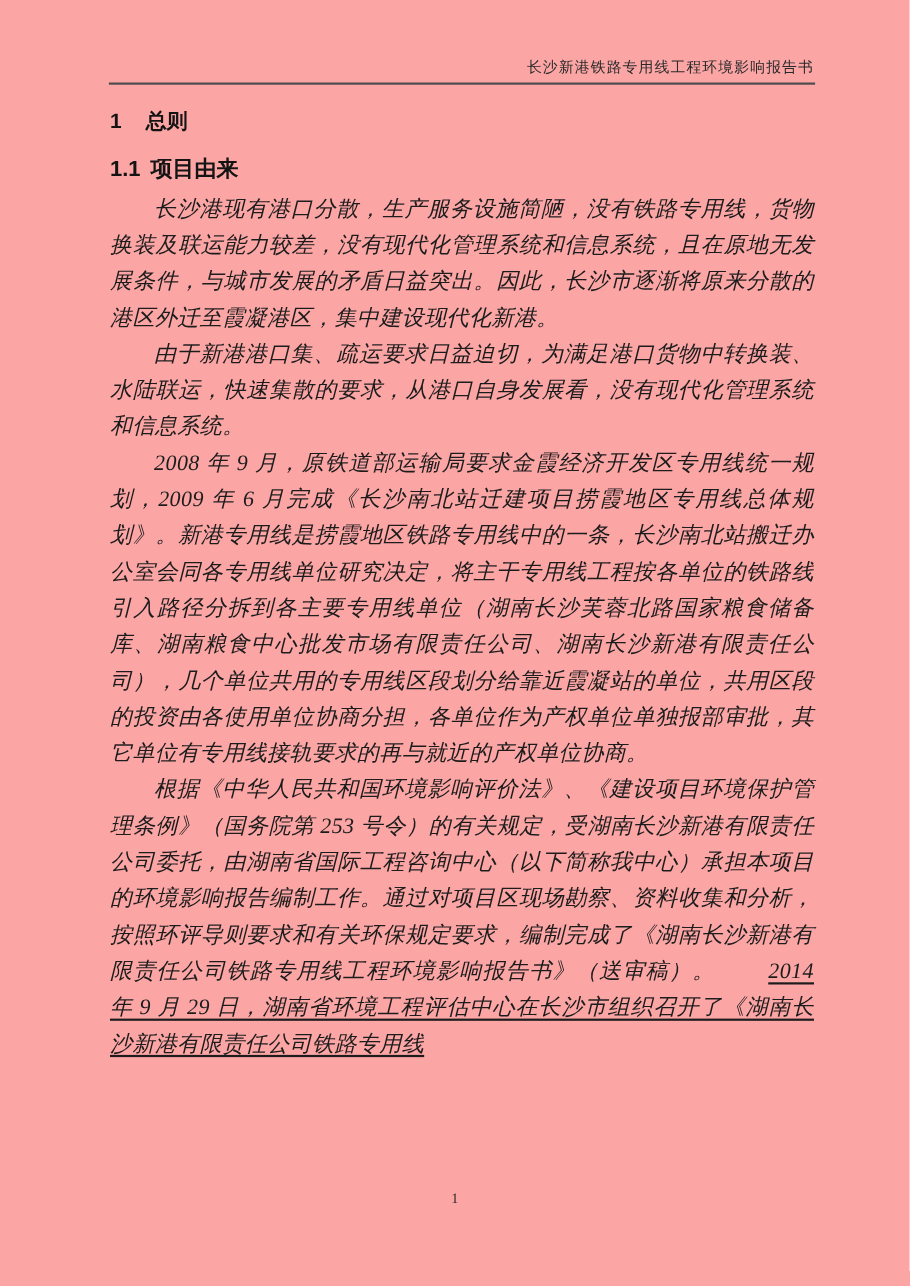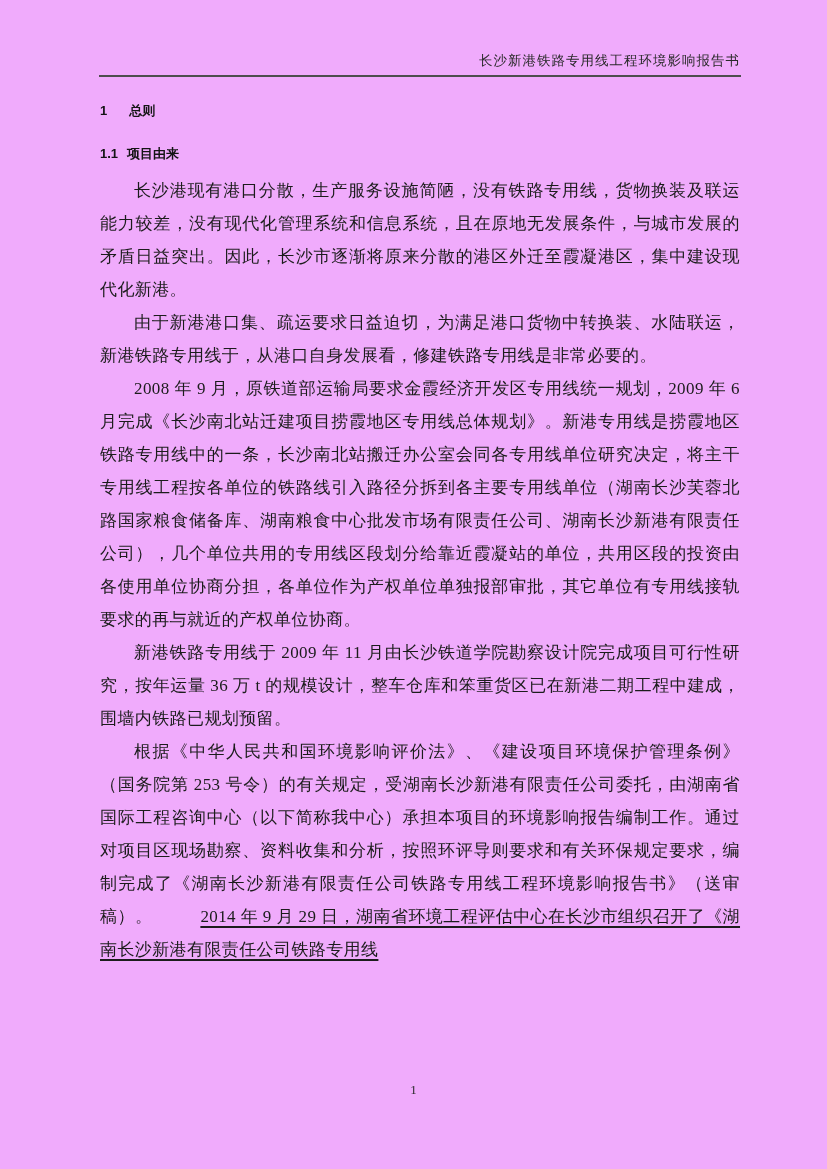--- a/index.html
+++ b/index.html
@@ -2,21 +2,21 @@
 <html><head>
 <meta charset="utf-8">
 <style>
   * { box-sizing: border-box; }
   html, body { margin: 0; padding: 0; background: #ffffff; }
   .page {
     position: relative;
     width: 827px;
     height: 1169px;
     margin: 0 auto;
-    background: #f0abfc;
+    background: #fca5a5;
     overflow: hidden;
     font-family: "Liberation Serif", "DejaVu Serif", serif;
     color: #1c1c1c;
   }
   .running-header {
     position: absolute;
     top: 52px;
     left: 100px;
     width: 640px;
     text-align: right;
@@ -35,43 +35,44 @@
   .content {
     position: absolute;
     top: 98px;
     left: 100px;
     width: 640px;
   }
   .chapter-heading {
     margin: 0 0 18px 0;
     font-family: "Liberation Sans", "DejaVu Sans", sans-serif;
     font-weight: bold;
-    font-size: 13px;
+    font-size: 19px;
     line-height: 26px;
     color: #141414;
   }
   .chapter-heading .h-num { display: inline-block; margin-right: 22px; }
   .section-heading {
     margin: 0 0 8px 0;
     font-family: "Liberation Sans", "DejaVu Sans", sans-serif;
     font-weight: bold;
-    font-size: 13px;
+    font-size: 20px;
     line-height: 24px;
     color: #141414;
   }
   .section-heading .h-num { display: inline-block; margin-right: 9px; }
   .body-text p {
     margin: 0;
-    font-size: 17px;
+    font-size: 20px;
     line-height: 33px;
     text-align: justify;
     text-justify: inter-ideograph;
     text-indent: 2em;
     letter-spacing: 0.4px;
     color: #1c1c1c;
+    font-style: italic;
   }
   .body-text p span { text-indent: 0; }
   .underlined {
     text-decoration: underline;
     text-underline-offset: 4px;
     text-decoration-thickness: 1.5px;
     margin-left: 48px;
   }
   .page-number {
     position: absolute;
@@ -97,23 +98,22 @@
     <h1 class="chapter-heading">
       <span class="h-num">1</span><span>总则</span>
     </h1>
 
     <h2 class="section-heading">
       <span class="h-num">1.1</span><span>项目由来</span>
     </h2>
 
     <div class="body-text">
       <p>长沙港现有港口分散，生产服务设施简陋，没有铁路专用线，货物换装及联运能力较差，没有现代化管理系统和信息系统，且在原地无发展条件，与城市发展的矛盾日益突出。因此，长沙市逐渐将原来分散的港区外迁至霞凝港区，集中建设现代化新港。</p>
-      <p>由于新港港口集、疏运要求日益迫切，为满足港口货物中转换装、水陆联运，新港铁路专用线于，从港口自身发展看，修建铁路专用线是非常必要的。</p>
+      <p>由于新港港口集、疏运要求日益迫切，为满足港口货物中转换装、水陆联运，快速集散的要求，从港口自身发展看，没有现代化管理系统和信息系统。</p>
       <p>2008 年 9 月，原铁道部运输局要求金霞经济开发区专用线统一规划，2009 年 6 月完成《长沙南北站迁建项目捞霞地区专用线总体规划》。新港专用线是捞霞地区铁路专用线中的一条，长沙南北站搬迁办公室会同各专用线单位研究决定，将主干专用线工程按各单位的铁路线引入路径分拆到各主要专用线单位（湖南长沙芙蓉北路国家粮食储备库、湖南粮食中心批发市场有限责任公司、湖南长沙新港有限责任公司），几个单位共用的专用线区段划分给靠近霞凝站的单位，共用区段的投资由各使用单位协商分担，各单位作为产权单位单独报部审批，其它单位有专用线接轨要求的再与就近的产权单位协商。</p>
-      <p>新港铁路专用线于 2009 年 11 月由长沙铁道学院勘察设计院完成项目可行性研究，按年运量 36 万 t 的规模设计，整车仓库和笨重货区已在新港二期工程中建成，围墙内铁路已规划预留。</p>
       <p>
         <span>根据《中华人民共和国环境影响评价法》、《建设项目环境保护管理条例》（国务院第 253 号令）的有关规定，受湖南长沙新港有限责任公司委托，由湖南省国际工程咨询中心（以下简称我中心）承担本项目的环境影响报告编制工作。通过对项目区现场勘察、资料收集和分析，按照环评导则要求和有关环保规定要求，编制完成了《湖南长沙新港有限责任公司铁路专用线工程环境影响报告书》（送审稿）。</span><span class="underlined">2014 年 9 月 29 日，湖南省环境工程评估中心在长沙市组织召开了《湖南长沙新港有限责任公司铁路专用线</span>
       </p>
     </div>
 
   </div>
 
   <div class="page-number">1</div>
 
 </div>

